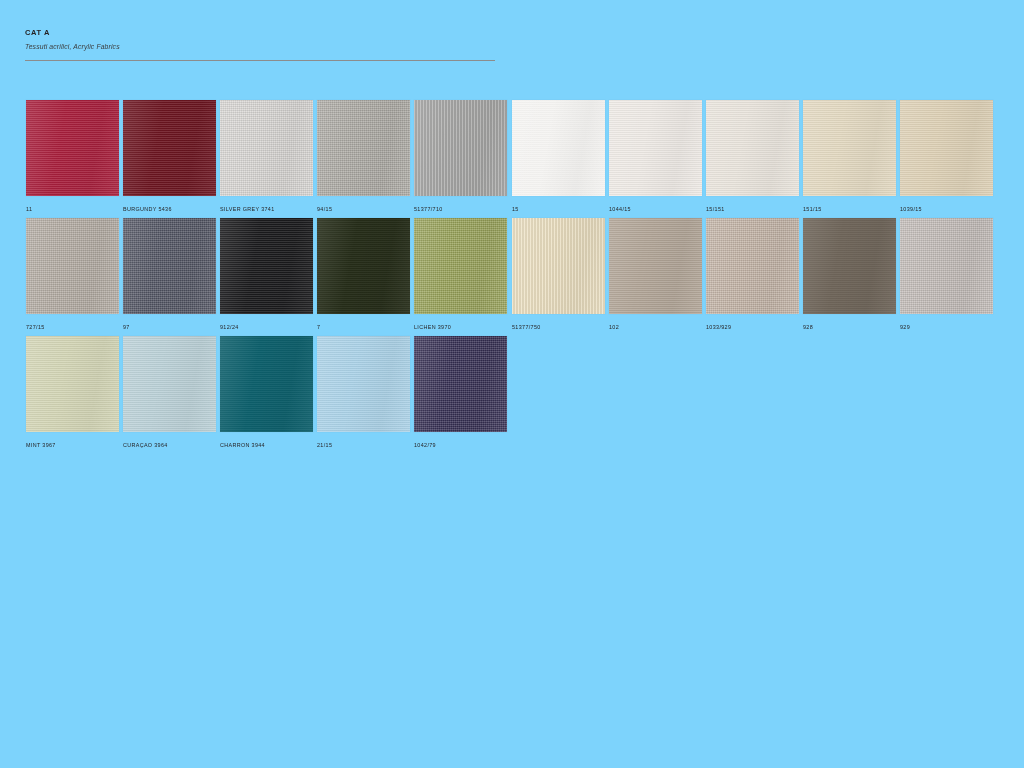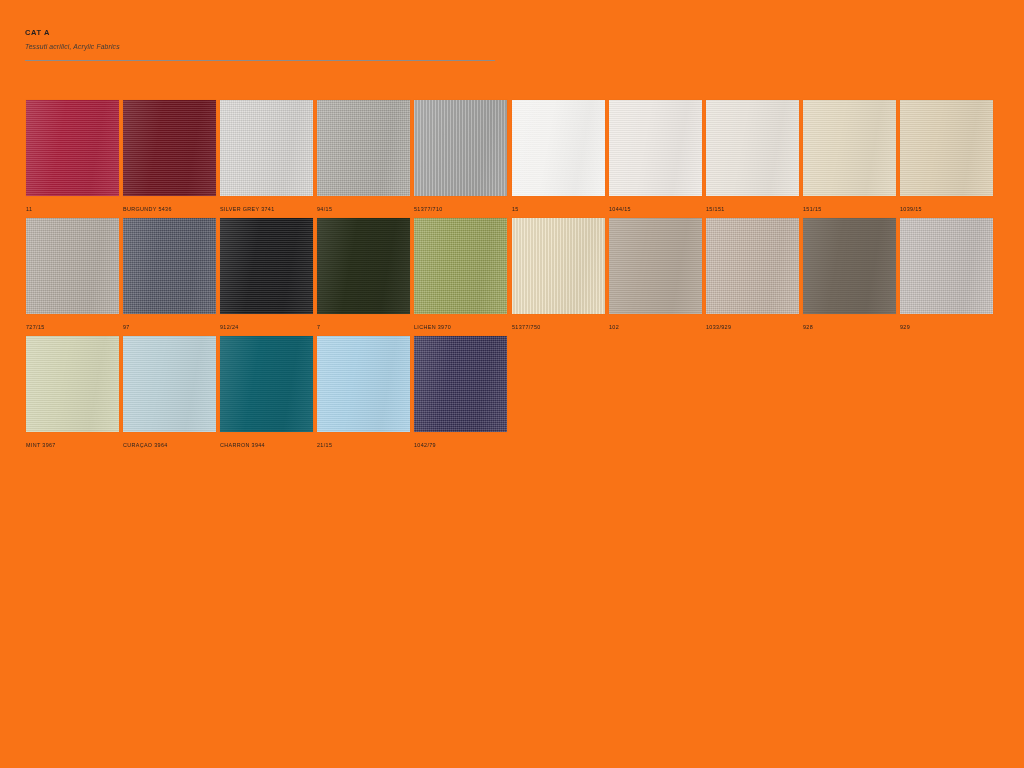--- a/index.html
+++ b/index.html
@@ -11,21 +11,21 @@
     width: 1024px;
     height: 768px;
     font-family: "Liberation Sans", sans-serif;
     color: #231f20;
     overflow: hidden;
   }
   .page {
     position: relative;
     width: 1024px;
     height: 768px;
-    background: #f97316;
+    background: #7dd3fc;
   }
 
   
   .header {
     position: absolute;
     left: 25px;
     top: 28px;
     width: 470px;
   }
   .header-title {

